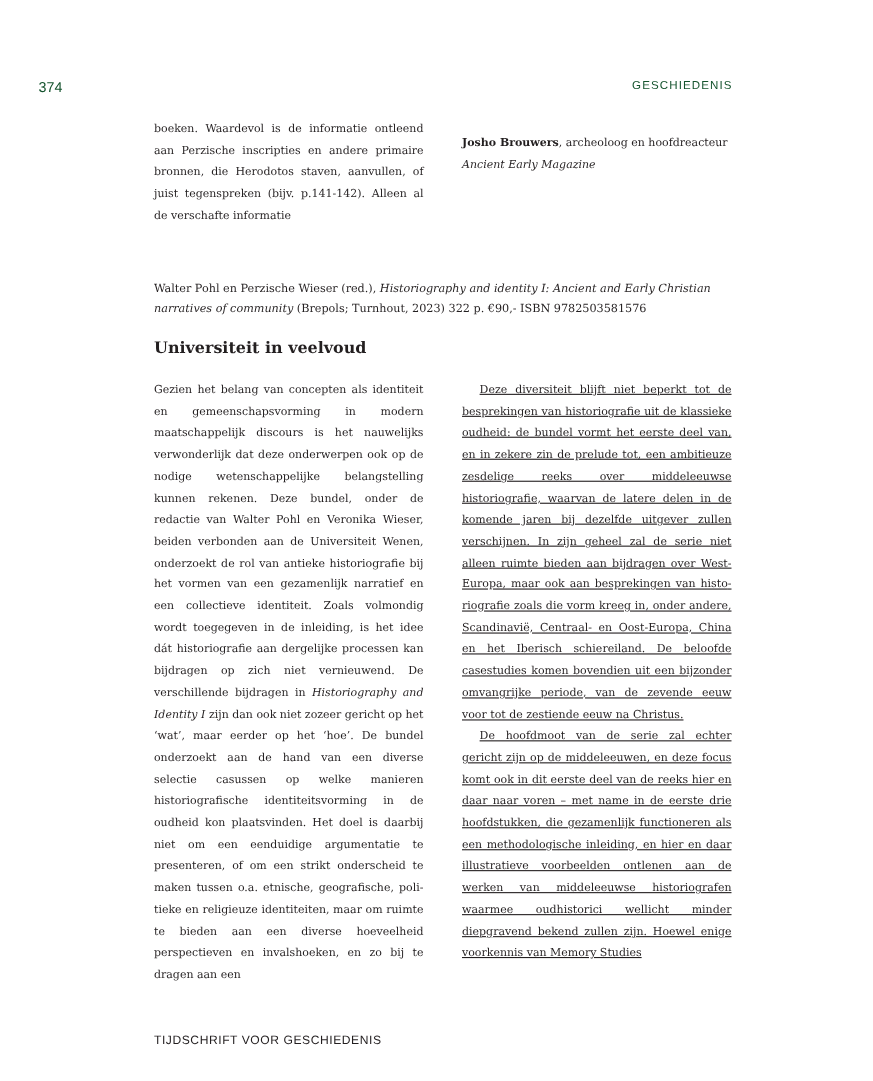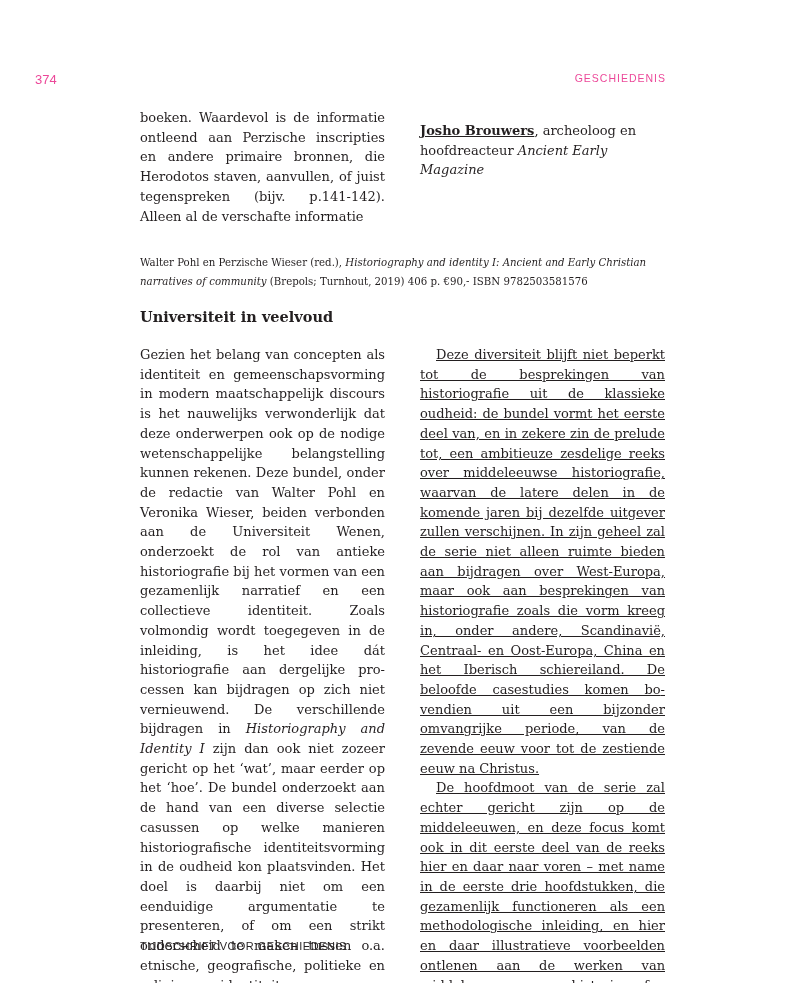--- a/index.html
+++ b/index.html
@@ -1,27 +1,27 @@
 <!DOCTYPE html>
 <html><head>
   <meta charset="utf-8">
   <style>
     html, body { margin: 0; padding: 0; background: #ffffff; }
     body { width: 794px; height: 983px; position: relative; overflow: hidden; color: #231f20; font-family: "DejaVu Serif", serif; }
-    .running-head { position: absolute; top: 72px; font-family: "Liberation Sans", sans-serif; font-size: 11px; color: #ec4899; }
+    .running-head { position: absolute; top: 72px; font-family: "Liberation Sans", sans-serif; font-size: 11px; color: #14532d; }
     .page-number { left: 35px; font-family: "Liberation Sans", sans-serif; font-size: 13px; letter-spacing: 0; }
     .section-label { right: 128px; letter-spacing: 1px; font-size: 10.5px; }
-    .col { position: absolute; width: 245px; font-family: "DejaVu Serif", serif; font-size: 13px; line-height: 19.7px; text-align: justify; hyphens: manual; }
+    .col { position: absolute; width: 245px; font-family: "DejaVu Serif", serif; font-size: 10px; line-height: 19.7px; text-align: justify; hyphens: manual; }
     .col p { margin: 0; }
     .col-left { left: 140px; }
     .col-right { left: 420px; }
     .indent { text-indent: 16px; text-decoration: underline; }
     .top-block { top: 108px; }
     .author { margin-top: 13px !important; text-align: left; }
-    .author b { font-weight: bold; text-decoration: underline; }
+    .author b { font-weight: bold; }
     .citation { position: absolute; left: 140px; top: 253px; width: 530px; font-family: "DejaVu Serif", serif; font-size: 10.2px; line-height: 19px; color: #231f20; }
     .citation i { font-style: italic; }
     .review-title { position: absolute; left: 140px; top: 308px; margin: 0; font-family: "DejaVu Serif", serif; font-size: 14.5px; font-weight: bold; color: #231f20; }
     .body-block { top: 345px; }
     .footer { position: absolute; left: 140px; top: 940px; font-family: "Liberation Sans", sans-serif; font-size: 11px; letter-spacing: 0.5px; color: #231f20; }
     i { font-style: italic; }
   </style>
 </head>
 <body>
 
@@ -29,21 +29,21 @@
 <div class="running-head section-label">GESCHIEDENIS</div>
 
 <div class="col col-left top-block">
   <p>boeken. Waardevol is de informatie ont­leend aan Perzische inscripties en andere primaire bronnen, die Herodotos staven, aanvullen, of juist tegenspreken (bijv. p.141-142). Alleen al de verschafte informatie</p>
 </div>
 
 <div class="col col-right top-block">
   <p class="author"><b>Josho Brouwers</b><span>, archeoloog en hoofdre­acteur </span><i>Ancient Early Magazine</i></p>
 </div>
 
-<div class="citation"><span>Walter Pohl en Perzische Wieser (red.), </span><i>Historiography and identity I: Ancient and Early Christian narratives of community</i><span> (Brepols; Turnhout, 2019) 406 p. €90,- ISBN 9782503581576</span></div>
+<div class="citation"><span>Walter Pohl en Perzische Wieser (red.), </span><i>Historiography and identity I: Ancient and Early Christian narratives of community</i><span> (Brepols; Turnhout, 2023) 322 p. €90,- ISBN 9782503581576</span></div>
 
 <h2 class="review-title">Universiteit in veelvoud</h2>
 
 <div class="col col-left body-block">
   <p><span>Gezien het belang van concepten als identiteit en gemeenschapsvorming in modern maatschappelijk discours is het nauwelijks verwonderlijk dat deze onder­werpen ook op de nodige wetenschappe­lijke belangstelling kunnen rekenen. Deze bundel, onder de redactie van Walter Pohl en Veronika Wieser, beiden verbonden aan de Universiteit Wenen, onderzoekt de rol van antieke historiografie bij het vor­men van een gezamenlijk narratief en een collectieve identiteit. Zoals volmondig wordt toegegeven in de inleiding, is het idee dát historiografie aan dergelijke pro­cessen kan bijdragen op zich niet vernieu­wend. De verschillende bijdragen in </span><i>Histo­riography and Identity I</i><span> zijn dan ook niet zozeer gericht op het ‘wat’, maar eerder op het ‘hoe’. De bundel onderzoekt aan de hand van een diverse selectie casussen op welke manieren historiografische identi­teitsvorming in de oudheid kon plaats­vinden. Het doel is daarbij niet om een eenduidige argumentatie te presenteren, of om een strikt onderscheid te maken tussen o.a. etnische, geografische, poli­tieke en religieuze identiteiten, maar om ruimte te bieden aan een diverse hoeveel­heid perspectieven en invalshoeken, en zo bij te dragen aan een </span></p>
 </div>
 
 <div class="col col-right body-block">
   <p class="indent">Deze diversiteit blijft niet beperkt tot de besprekingen van historiografie uit de klassieke oudheid: de bundel vormt het eerste deel van, en in zekere zin de pre­lude tot, een ambitieuze zesdelige reeks over middeleeuwse historiografie, waar­van de latere delen in de komende jaren bij dezelfde uitgever zullen verschijnen. In zijn geheel zal de serie niet alleen ruimte bieden aan bijdragen over West-Europa, maar ook aan besprekingen van histo­riografie zoals die vorm kreeg in, onder andere, Scandinavië, Centraal- en Oost-Europa, China en het Iberisch schierei­land. De beloofde casestudies komen bo­vendien uit een bijzonder omvangrijke periode, van de zevende eeuw voor tot de zestiende eeuw na Christus.</p>
   <p class="indent">De hoofdmoot van de serie zal echter gericht zijn op de middeleeuwen, en deze focus komt ook in dit eerste deel van de reeks hier en daar naar voren – met name in de eerste drie hoofdstukken, die ge­zamenlijk functioneren als een metho­dologische inleiding, en hier en daar il­lustratieve voorbeelden ontlenen aan de werken van middeleeuwse historiografen waarmee oudhistorici wellicht minder diepgravend bekend zullen zijn. Hoewel enige voorkennis van Memory Studies</p>

